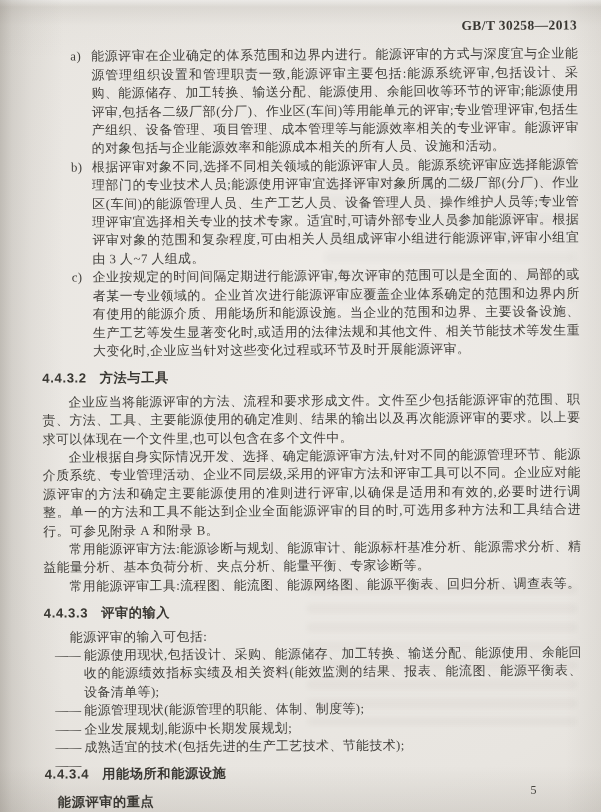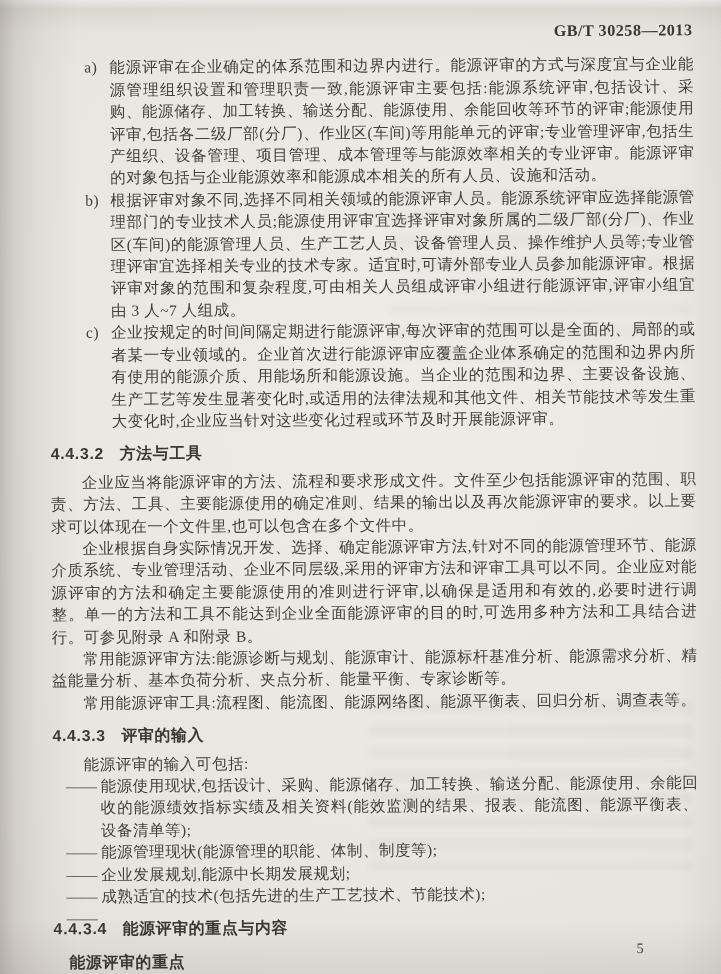--- a/index.html
+++ b/index.html
@@ -80,19 +80,19 @@
     <p class="ind">常用能源评审工具:流程图、能流图、能源网络图、能源平衡表、回归分析、调查表等。</p>
 
     <div class="h"><span>4.4.3.3</span><span class="ht">评审的输入</span></div>
     <p class="ind">能源评审的输入可包括:</p>
     <p class="dash"><span class="dk">——</span><span>能源使用现状,包括设计、采购、能源储存、加工转换、输送分配、能源使用、余能回收的能源绩效指标实绩及相关资料(能效监测的结果、报表、能流图、能源平衡表、设备清单等);</span></p>
     <p class="dash"><span class="dk">——</span><span>能源管理现状(能源管理的职能、体制、制度等);</span></p>
     <p class="dash"><span class="dk">——</span><span>企业发展规划,能源中长期发展规划;</span></p>
     <p class="dash"><span class="dk">——</span><span>成熟适宜的技术(包括先进的生产工艺技术、节能技术);</span></p>
     <p class="dash"><span class="dk">——</span></p>
 
-    <div class="h"><span>4.4.3.4</span><span class="ht">能源评审的重点与内容</span></div>
+    <div class="h"><span>4.4.3.4</span><span class="ht">用能场所和能源设施</span></div>
     <div class="h"><span class="ht">能源评审的重点</span></div>
 
   </div>
 
   <div class="pageno">5</div>
 </div>
 
 </body></html>

